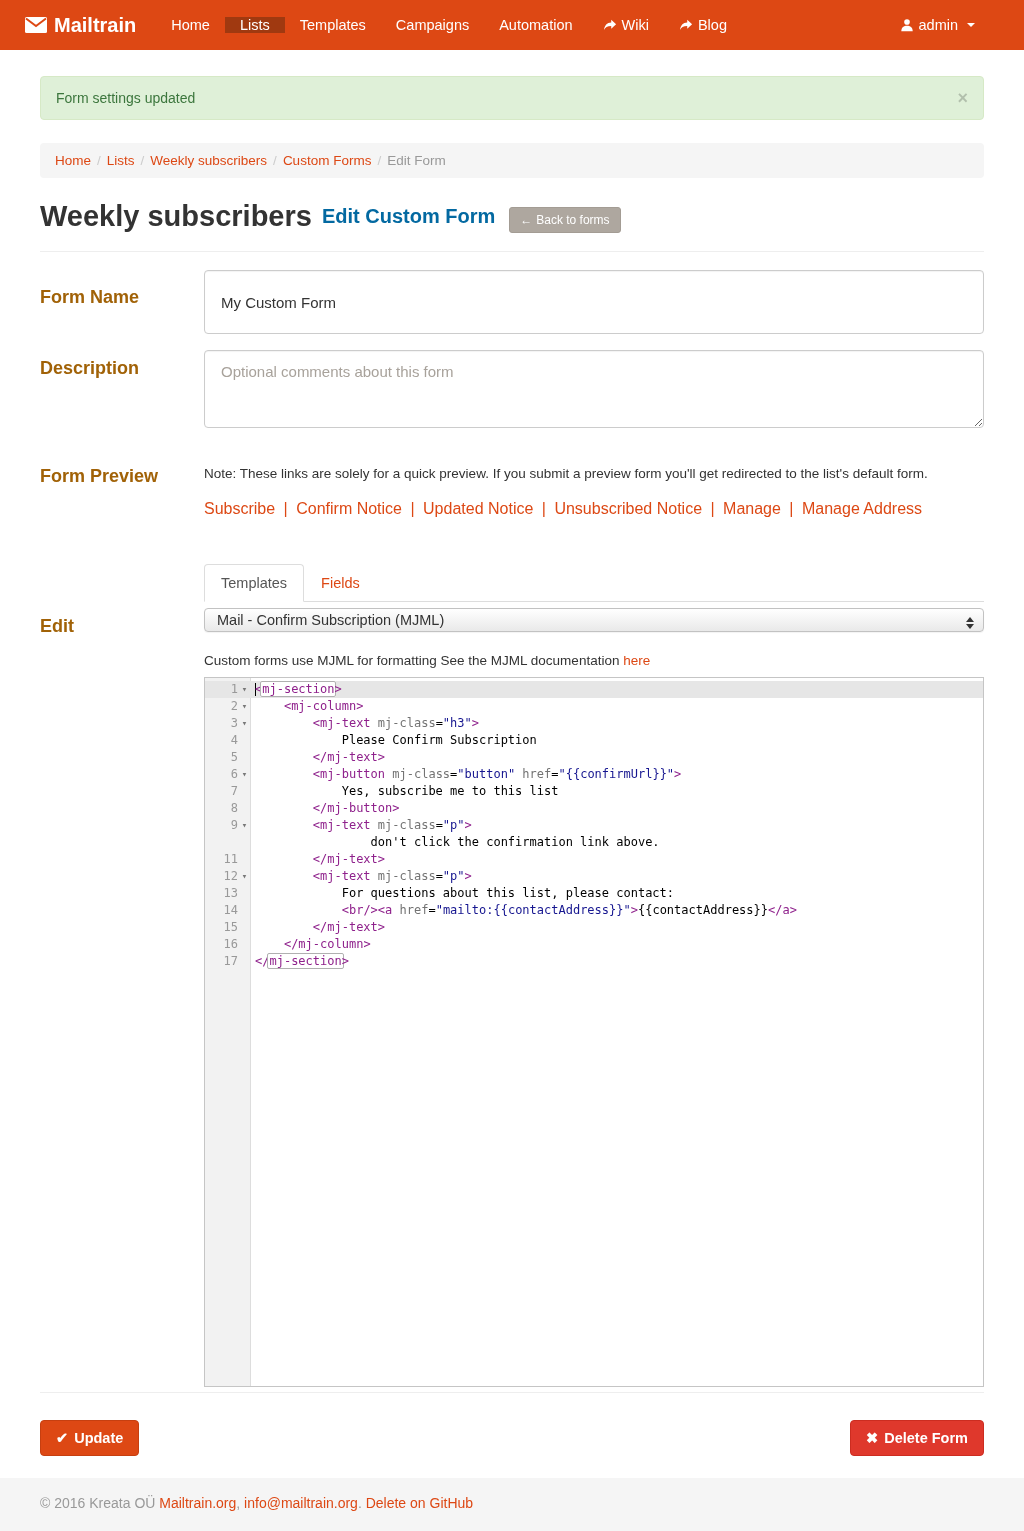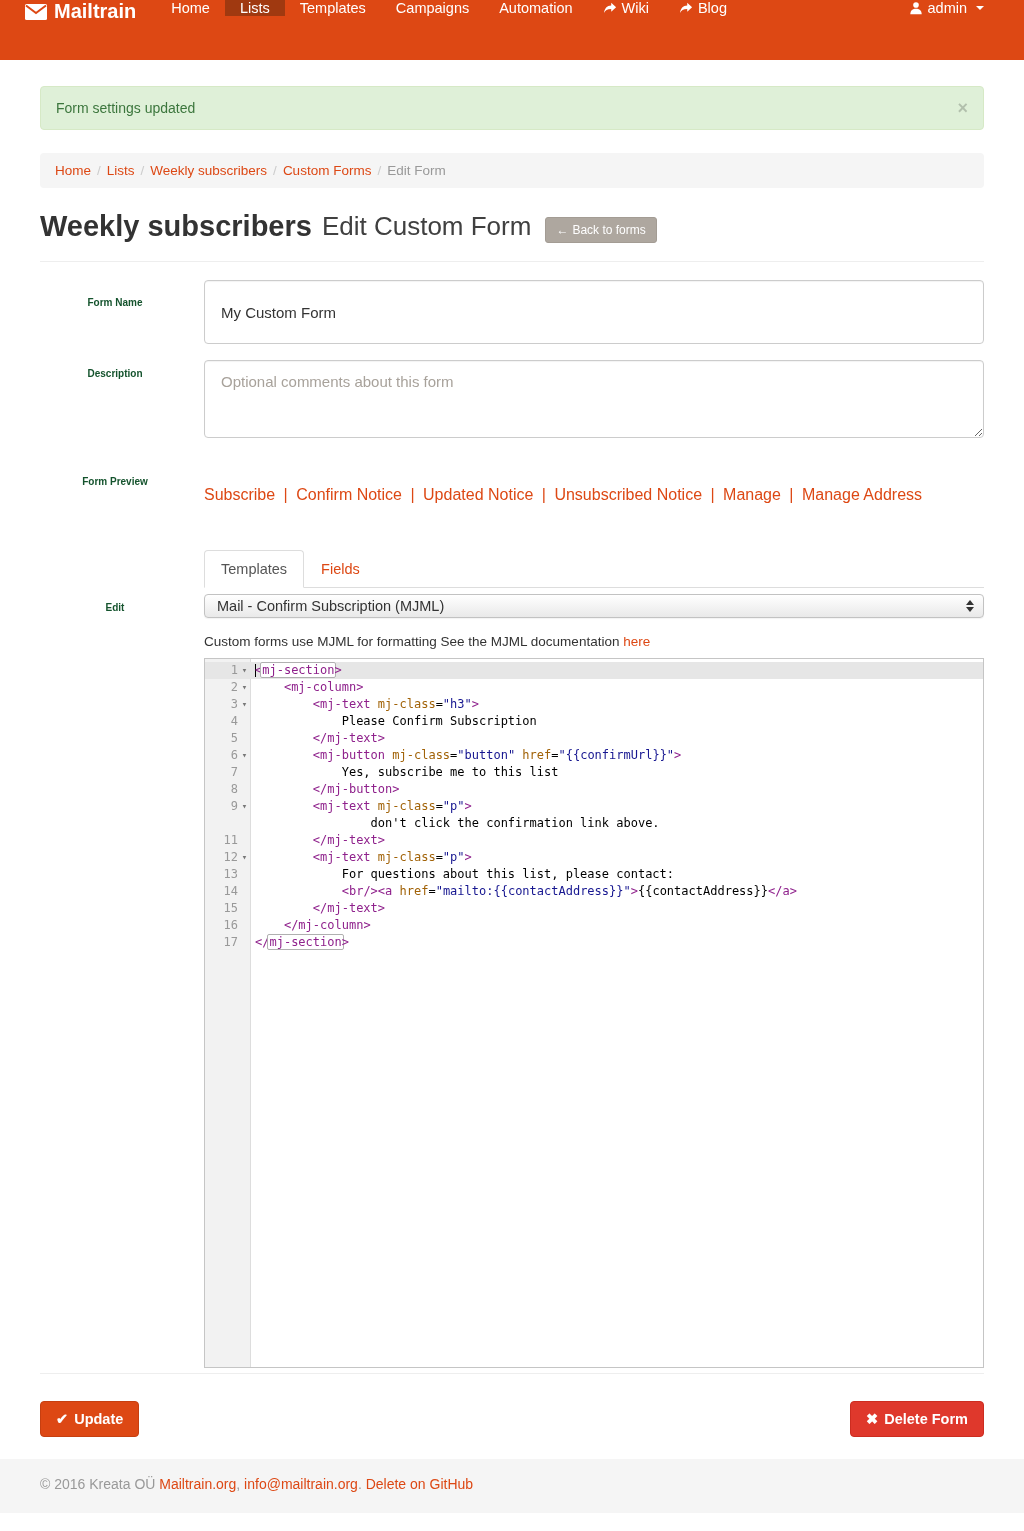--- a/index.html
+++ b/index.html
@@ -1,20 +1,20 @@
 <!DOCTYPE html>
 <html><head>
 <meta charset="utf-8">
 <style>
   * { box-sizing: border-box; }
   html,body { margin:0; padding:0; background:#fff; }
   body { font-family:"Liberation Sans", sans-serif; font-size:14px; color:#333; width:1024px; }
 
   
-  .navbar { height:60px; background:#dd4814; display:flex; align-items:flex-start; padding-left:25px; padding-right:25px; }
+  .navbar { height:50px; background:#dd4814; display:flex; align-items:center; padding-left:25px; padding-right:34px; }
   .brand { display:flex; align-items:center; gap:7px; color:#fff; font-size:20px; font-weight:bold; margin-right:20px; }
   .brand svg { display:block; }
   .nav-items { display:flex; align-items:stretch; }
   .nav-item { display:flex; align-items:center; gap:5px; padding:0 15px; color:#fff; font-size:14.5px; cursor:pointer; }
   .nav-item.active { background:#a03910; }
   .nav-right { margin-left:auto; display:flex; align-items:stretch; }
   .nav-item .icon-svg { display:flex; align-items:center; }
   .caret { display:inline-block; width:0; height:0; border-left:4px solid transparent; border-right:4px solid transparent; border-top:4px solid #fff; margin-left:4px; }
 
   
@@ -23,27 +23,27 @@
 
   
   .breadcrumb { margin:23px 40px 0; background:#f5f5f5; border-radius:4px; padding:10px 15px; font-size:13.5px; }
   .breadcrumb a { color:#dd4814; text-decoration:none; cursor:pointer; }
   .crumb-sep { color:#ccc; padding:0 6px; }
   .crumb-active { color:#999; }
 
   
   .page-header { margin:22px 40px 0; display:flex; align-items:center; gap:10px; }
   .page-title { font-size:29px; font-weight:600; color:#333; }
-  .page-subtitle { font-size:26px; color:#404040; font-weight:400; }
+  .page-subtitle { font-size:20px; color:#0369a1; font-weight:700; }
   .btn-back { background:#aea79f; color:#fff; border:1px solid #a39c94; border-radius:3px; font-size:12px; padding:5px 10px; cursor:pointer; display:inline-flex; gap:4px; align-items:center; margin-left:4px; margin-top:6px; }
   hr.rule { border:none; border-top:1px solid #eee; margin:18px 40px; }
 
   
   .frow { display:flex; margin:0 40px 16px; }
-  .flabel { width:150px; min-width:150px; text-align:center; font-weight:bold; font-size:10px; color:#14532d; padding-top:8px; }
+  .flabel { width:150px; min-width:150px; text-align:left; font-weight:bold; font-size:18px; color:#a16207; padding-top:8px; }
   .flabel.tall { padding-top:17px; }
   .fctrl { flex:1; margin-left:14px; position:relative; }
   .text-input { width:100%; height:64px; border:1px solid #ccc; border-radius:4px; padding:0 16px; font-size:15px; color:#333; font-family:"Liberation Sans", sans-serif; box-shadow:inset 0 1px 1px rgba(0,0,0,.05); }
   .textarea { width:100%; height:78px; border:1px solid #ccc; border-radius:4px; padding:12px 16px; font-size:15px; color:#333; font-family:"Liberation Sans", sans-serif; resize:vertical; box-shadow:inset 0 1px 1px rgba(0,0,0,.05); }
   .textarea::placeholder, .text-input::placeholder { color:#a8a29b; }
   .preview-note { font-size:13.5px; color:#333; padding-top:9px; }
   .preview-links { margin-top:19px; font-size:16px; }
   .preview-links a { color:#dd4814; text-decoration:none; cursor:pointer; }
   .plink-sep { color:#dd4814; padding:0 4px; }
 
@@ -66,21 +66,21 @@
   .editor { margin:9px 40px 0 204px; border:1px solid #c5c5c5; height:710px; position:relative; background:#fff; overflow:hidden; font-family:"DejaVu Sans Mono", monospace; font-size:12px; line-height:17px; }
   .gutter-bg { position:absolute; left:0; top:0; bottom:0; width:46px; background:#f2f2f2; border-right:1px solid #ddd; }
   .cm-rows { position:relative; padding-top:3px; }
   .cm-row { display:flex; height:17px; }
   .cm-row.active { background:#e6e6e6; }
   .cm-gut { width:46px; min-width:46px; display:flex; justify-content:flex-end; align-items:center; color:#999; }
   .cm-num { text-align:right; }
   .cm-fold { width:13px; color:#777; font-size:9px; text-align:center; }
   .cm-code { white-space:pre; padding-left:4px; color:#000; }
   .tok-tag { color:#8f218c; }
-  .tok-attr { color:#a16207; }
+  .tok-attr { color:#737373; }
   .tok-str { color:#161690; }
   .tok-box { color:#8f218c; background:#fff; border:1px solid #b0b0b0; border-radius:2px; padding:0 1px; margin:0 -2px; }
   .cm-cursor { display:inline-block; width:0; border-left:1px solid #000; height:13px; vertical-align:middle; margin-right:-1px; }
 
   
   .actions { margin:27px 40px 0; display:flex; justify-content:space-between; }
   .btn { border-radius:4px; padding:9px 15px; font-size:14.5px; font-weight:bold; color:#fff; cursor:pointer; display:inline-flex; align-items:center; gap:6px; border:1px solid transparent; font-family:"Liberation Sans", sans-serif; }
   .btn-update { background:#dd4814; border-color:#c63f10; }
   .btn-delete { background:#df382c; border-color:#cc2c20; }
 
@@ -175,20 +175,21 @@
 <div class="frow">
   <div class="flabel">Description</div>
   <div class="fctrl">
     <textarea class="textarea" placeholder="Optional comments about this form" style=""></textarea>
   </div>
 </div>
 
 <div class="frow" style="margin-top:26px;">
   <div class="flabel" style="padding-top:9px;">Form Preview</div>
   <div class="fctrl">
+    <div class="preview-note">Note: These links are solely for a quick preview. If you submit a preview form you'll get redirected to the list's default form.</div>
     <div class="preview-links" id="preview-links"><a>Subscribe</a><span class="plink-sep"> | </span><a>Confirm Notice</a><span class="plink-sep"> | </span><a>Updated Notice</a><span class="plink-sep"> | </span><a>Unsubscribed Notice</a><span class="plink-sep"> | </span><a>Manage</a><span class="plink-sep"> | </span><a>Manage Address</a></div>
   </div>
 </div>
 
 <div class="tabs-wrap">
   <div class="tab active">Templates</div>
   <div class="tab inactive">Fields</div>
 </div>
 
 <div class="frow select-row">

